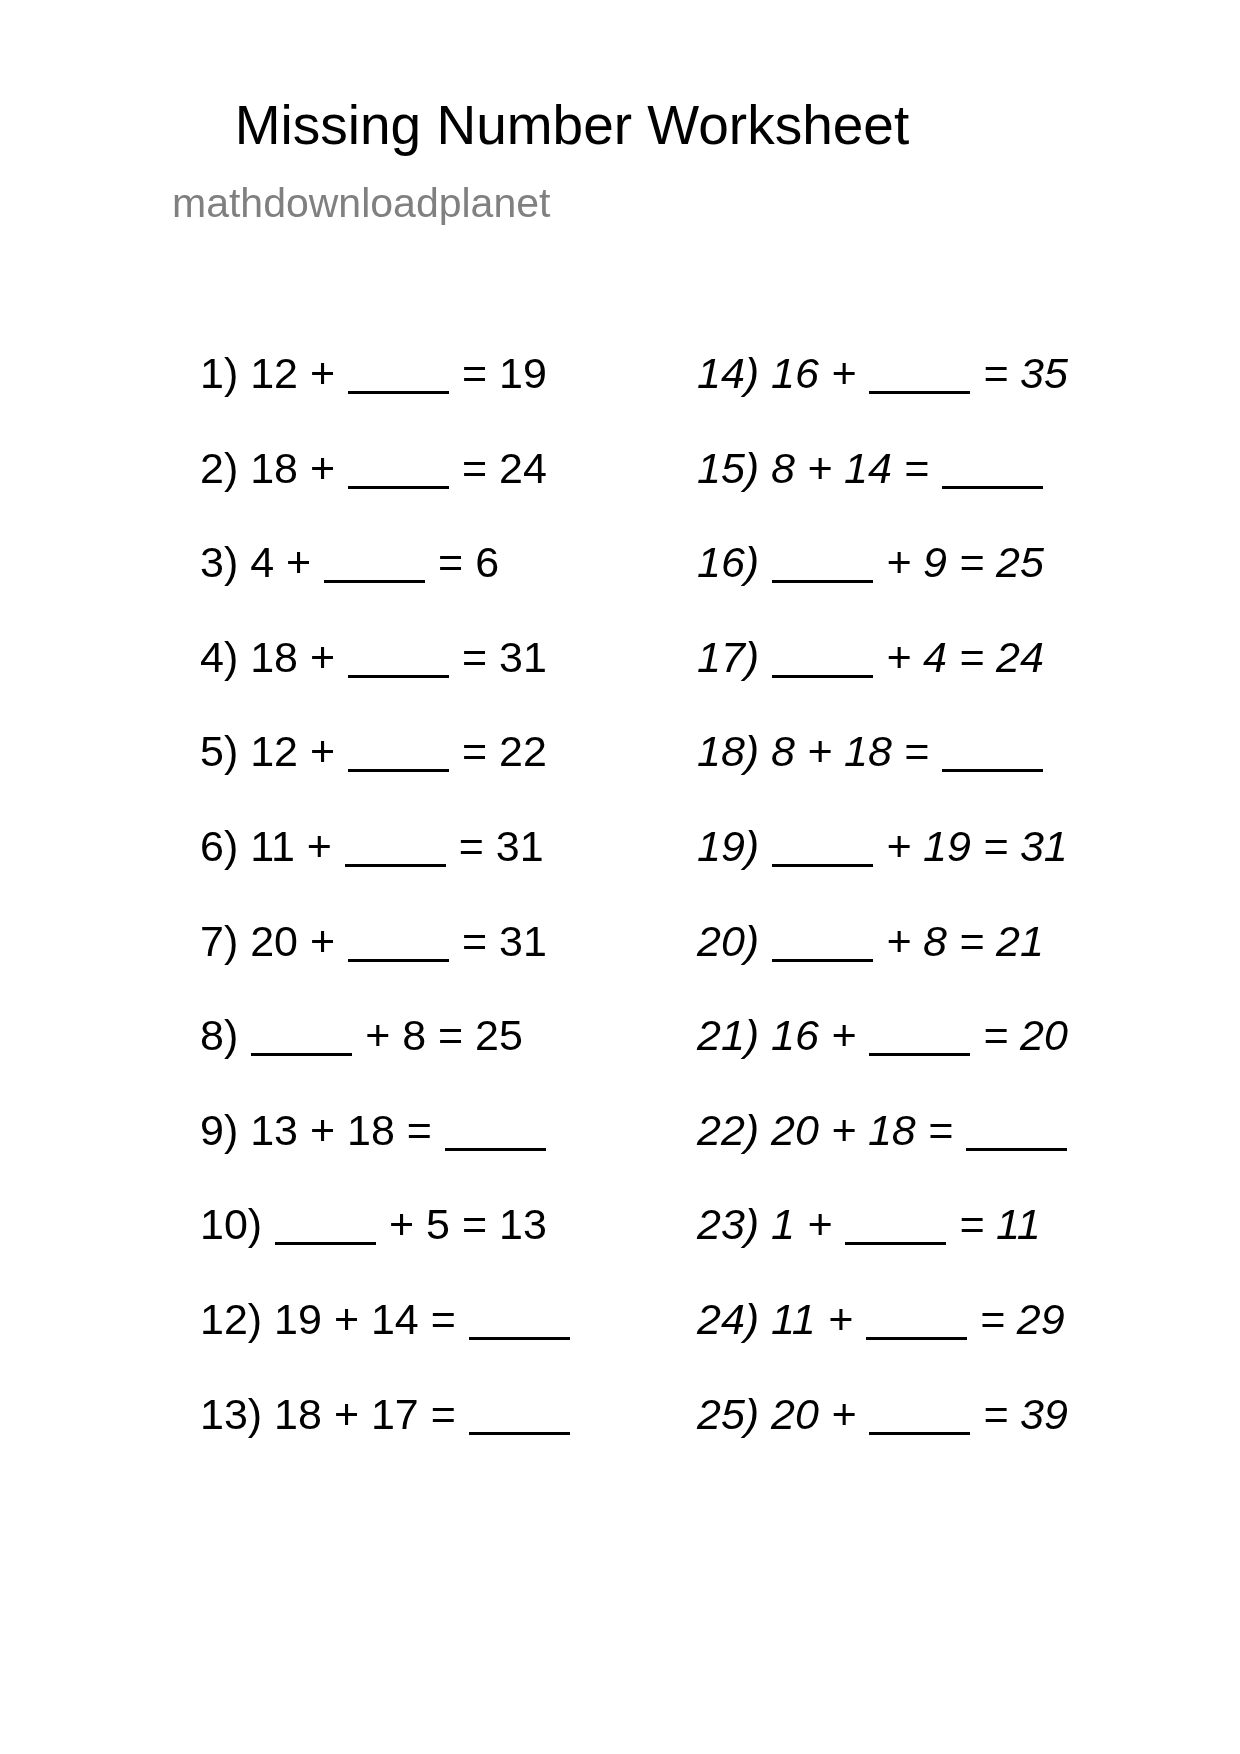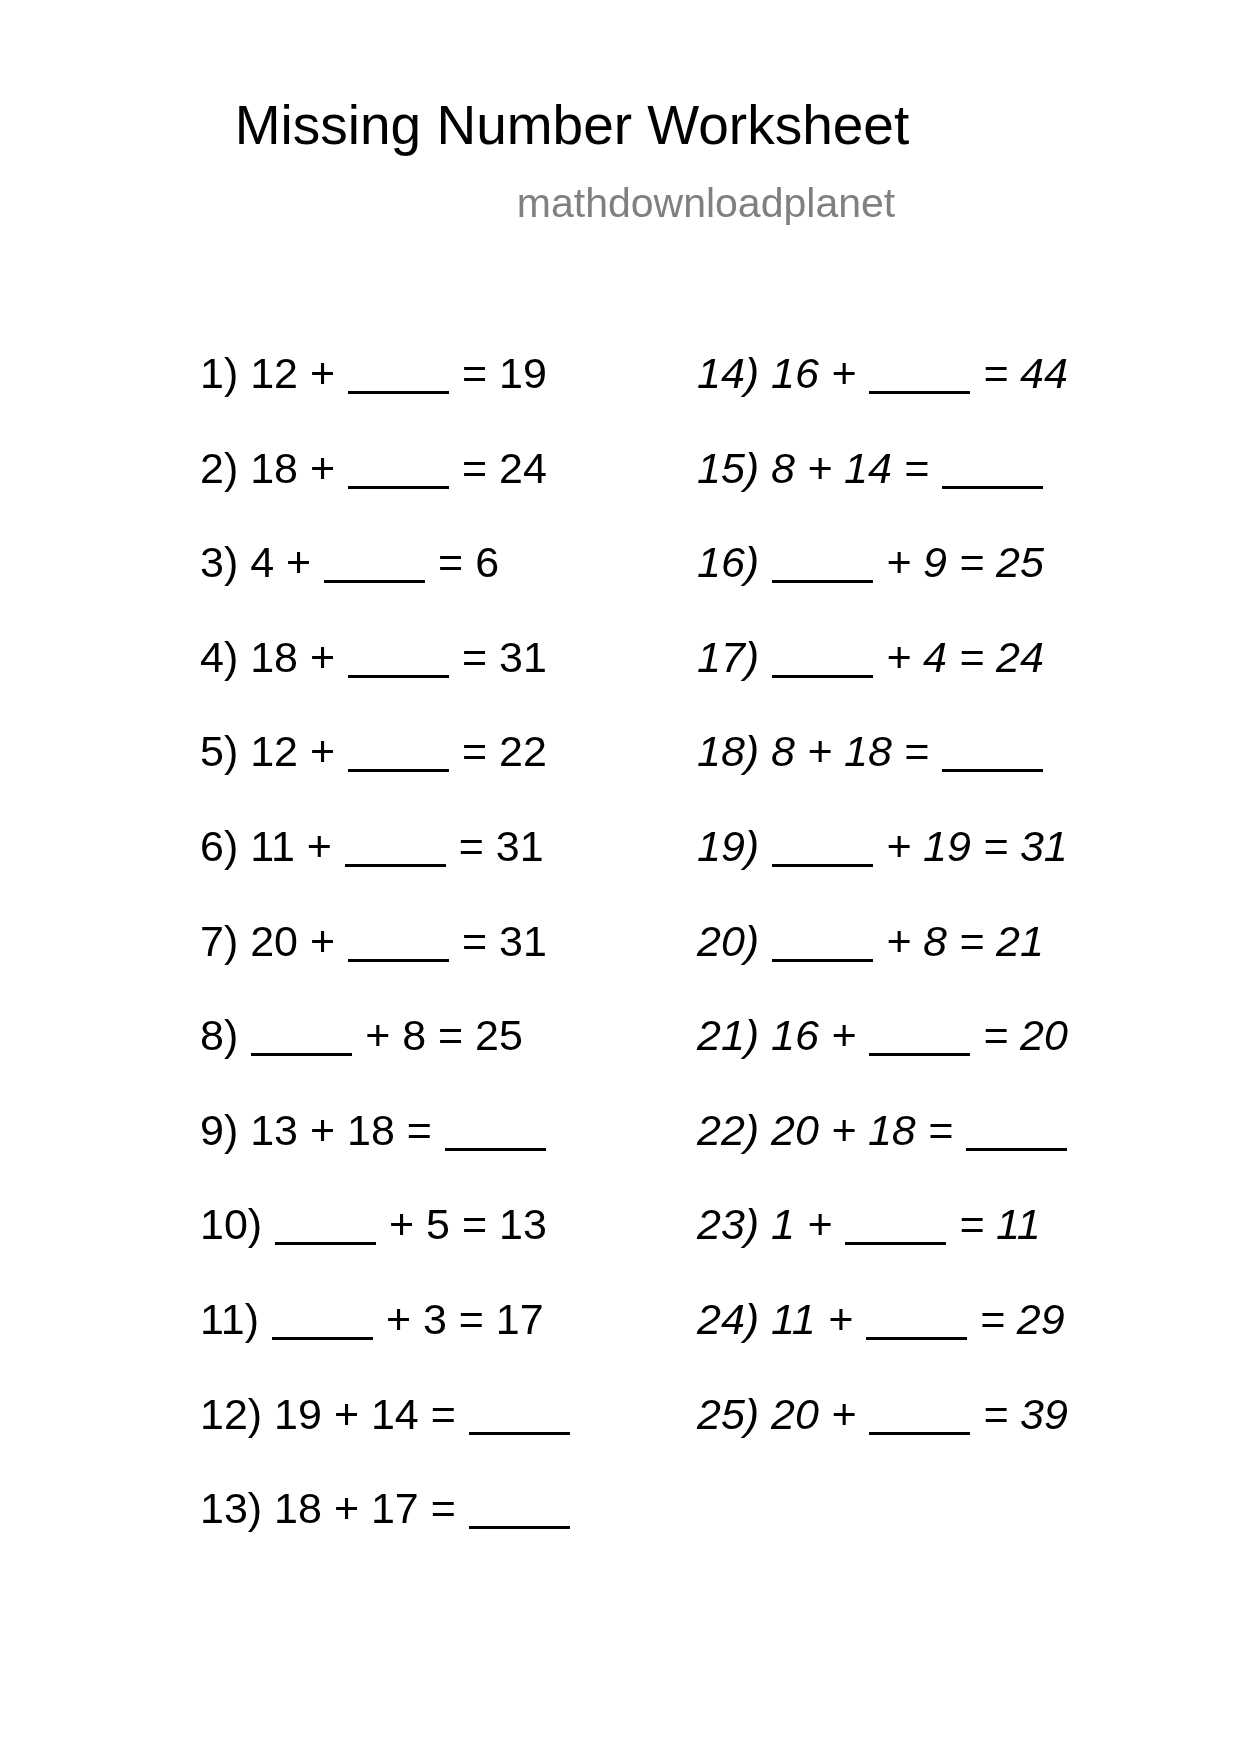--- a/index.html
+++ b/index.html
@@ -26,21 +26,20 @@
       padding-left: 64px;
       box-sizing: border-box;
       color: #000;
       white-space: nowrap;
     }
     .subtitle {
       position: absolute;
       left: 0;
       width: 1240px;
       top: 183px;
-      text-align: center;
       font-size: 41px;
       line-height: 1;
       padding-left: 172px;
       box-sizing: border-box;
       color: #808080;
       white-space: nowrap;
     }
     .col {
       position: absolute;
       top: 352px;
@@ -81,27 +80,26 @@
     <div class="problem"><span>1)</span><span> </span><span>12 +</span><span> </span><span class="blank"></span><span> </span><span>= 19</span></div>
     <div class="problem"><span>2)</span><span> </span><span>18 +</span><span> </span><span class="blank"></span><span> </span><span>= 24</span></div>
     <div class="problem"><span>3)</span><span> </span><span>4 +</span><span> </span><span class="blank"></span><span> </span><span>= 6</span></div>
     <div class="problem"><span>4)</span><span> </span><span>18 +</span><span> </span><span class="blank"></span><span> </span><span>= 31</span></div>
     <div class="problem"><span>5)</span><span> </span><span>12 +</span><span> </span><span class="blank"></span><span> </span><span>= 22</span></div>
     <div class="problem"><span>6)</span><span> </span><span>11 +</span><span> </span><span class="blank"></span><span> </span><span>= 31</span></div>
     <div class="problem"><span>7)</span><span> </span><span>20 +</span><span> </span><span class="blank"></span><span> </span><span>= 31</span></div>
     <div class="problem"><span>8)</span><span> </span><span class="blank"></span><span> </span><span>+ 8 = 25</span></div>
     <div class="problem"><span>9)</span><span> </span><span>13 + 18 =</span><span> </span><span class="blank"></span></div>
     <div class="problem"><span>10)</span><span> </span><span class="blank"></span><span> </span><span>+ 5 = 13</span></div>
-    <div class="problem"><span>11)</span><span> </span><span class="blank"></span><span> </span><span>+ 3 = 17</span></div>
     <div class="problem"><span>12)</span><span> </span><span>19 + 14 =</span><span> </span><span class="blank"></span></div>
     <div class="problem"><span>13)</span><span> </span><span>18 + 17 =</span><span> </span><span class="blank"></span></div>
   </div>
 
   <div class="col right">
-    <div class="problem"><span>14)</span><span> </span><span>16 +</span><span> </span><span class="blank"></span><span> </span><span>= 44</span></div>
+    <div class="problem"><span>14)</span><span> </span><span>16 +</span><span> </span><span class="blank"></span><span> </span><span>= 35</span></div>
     <div class="problem"><span>15)</span><span> </span><span>8 + 14 =</span><span> </span><span class="blank"></span></div>
     <div class="problem"><span>16)</span><span> </span><span class="blank"></span><span> </span><span>+ 9 = 25</span></div>
     <div class="problem"><span>17)</span><span> </span><span class="blank"></span><span> </span><span>+ 4 = 24</span></div>
     <div class="problem"><span>18)</span><span> </span><span>8 + 18 =</span><span> </span><span class="blank"></span></div>
     <div class="problem"><span>19)</span><span> </span><span class="blank"></span><span> </span><span>+ 19 = 31</span></div>
     <div class="problem"><span>20)</span><span> </span><span class="blank"></span><span> </span><span>+ 8 = 21</span></div>
     <div class="problem"><span>21)</span><span> </span><span>16 +</span><span> </span><span class="blank"></span><span> </span><span>= 20</span></div>
     <div class="problem"><span>22)</span><span> </span><span>20 + 18 =</span><span> </span><span class="blank"></span></div>
     <div class="problem"><span>23)</span><span> </span><span>1 +</span><span> </span><span class="blank"></span><span> </span><span>= 11</span></div>
     <div class="problem"><span>24)</span><span> </span><span>11 +</span><span> </span><span class="blank"></span><span> </span><span>= 29</span></div>

